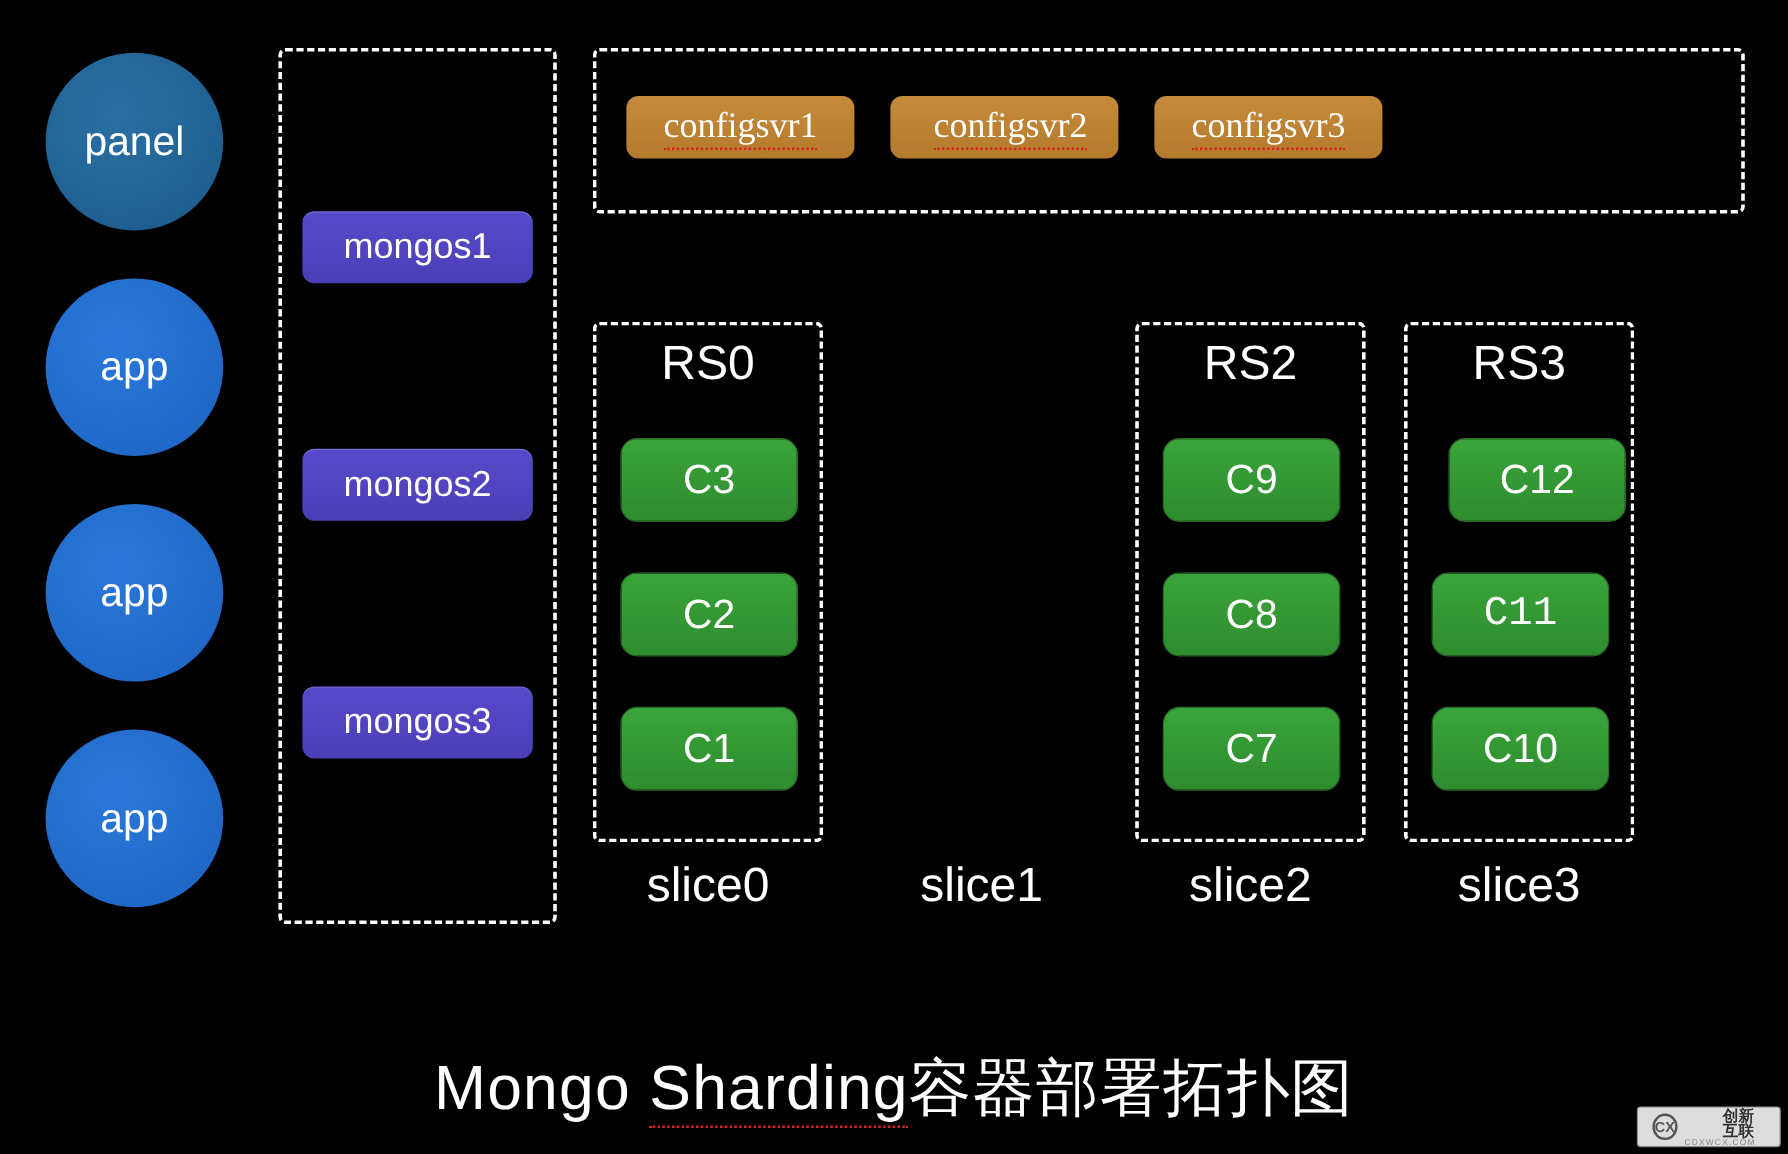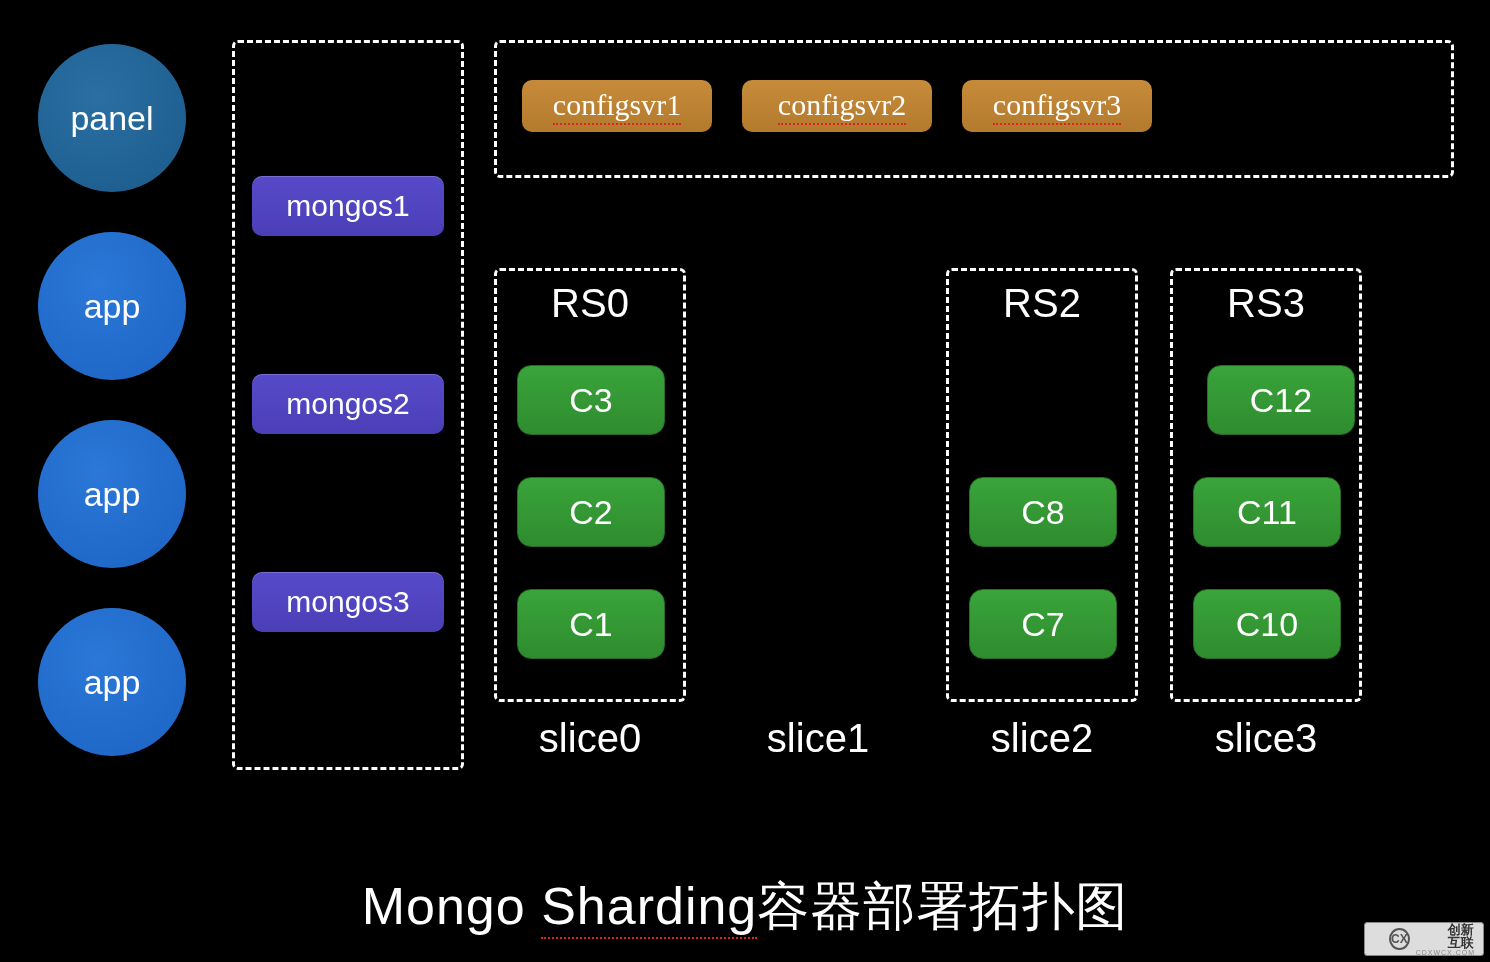--- a/index.html
+++ b/index.html
@@ -24,21 +24,21 @@
   
   .rs-title { position:absolute; color:#fff; font-size:40px; font-weight:300; width:100%; text-align:center; top:10px; left:0; }
   .cnode { position:absolute; width:148px; height:70px; border-radius:14px; background: linear-gradient(#3aa43a, #2e8c2e); border:1px solid #2a6a2a; display:flex; align-items:center; justify-content:center; color:#fff; font-size:34px; font-weight:300; }
 
   .slice-label { position:absolute; color:#fff; font-size:40px; font-weight:300; text-align:center; }
 
   .title { position:absolute; left:0; width:100%; text-align:center; color:#fff; font-size:52px; font-weight:300; bottom:20px; letter-spacing:1px; }
   .title span { border-bottom:2px dotted #d22; padding-bottom:2px;text-align:right; }
 
   
-  .watermark { position:absolute; right:6px; bottom:6px; width:120px; height:34px; border:1px solid #888; background:rgba(245,245,245,0.9); border-radius:3px; display:flex; align-items:center; gap:6px; padding:0 24px; font-size:11px; color:#333; }
+  .watermark { position:absolute; right:6px; bottom:6px; width:120px; height:34px; border:1px solid #888; background:rgba(245,245,245,0.9); border-radius:3px; display:flex; align-items:center; gap:6px; padding:0 12px; font-size:11px; color:#333; }
   .watermark .ico { width:22px; height:22px; border-radius:50%; border:2px solid #555; display:flex; align-items:center; justify-content:center; font-weight:bold; color:#555; font-size:12px; }
   .watermark .txt { line-height:1; }
   .watermark .sub { font-size:7px; color:#888; letter-spacing:1px; }
 </style>
 </head>
 <body>
 
 <div class="stage">
 
   <div class="circle panel" style="left:38px; top:44px;">
@@ -87,35 +87,38 @@
     <div class="cnode" style="left:20px; top:318px;">
         <span>C1</span>
       </div>
   </div>
   <div class="slice-label" style="left:494px; top:716px; width:192px;">slice0</div>
 
   <div class="slice-label" style="left:722px; top:716px; width:192px;">slice1</div>
 
   <div class="dashed" style="left:946px; top:268px; width:192px; height:434px;">
     <div class="rs-title">RS2</div>
+    <div class="cnode" style="left:20px; top:94px;">
+        <span>C9</span>
+      </div>
     <div class="cnode" style="left:20px; top:206px;">
         <span>C8</span>
       </div>
     <div class="cnode" style="left:20px; top:318px;">
         <span>C7</span>
       </div>
   </div>
   <div class="slice-label" style="left:946px; top:716px; width:192px;">slice2</div>
 
   <div class="dashed" style="left:1170px; top:268px; width:192px; height:434px;">
     <div class="rs-title">RS3</div>
     <div class="cnode" style="left:34px; top:94px;">
         <span>C12</span>
       </div>
-    <div class="cnode" style="left:20px; top:206px;">
+    <div class="cnode" style="left:20px; top:206px;font-family:Liberation Mono, monospace;">
         <span>C11</span>
       </div>
     <div class="cnode" style="left:20px; top:318px;">
         <span>C10</span>
       </div>
   </div>
   <div class="slice-label" style="left:1170px; top:716px; width:192px;">slice3</div>
 
   <div class="title">
     <span style="border:none">Mongo </span><span>Sharding</span><span style="border:none">容器部署拓扑图</span>

